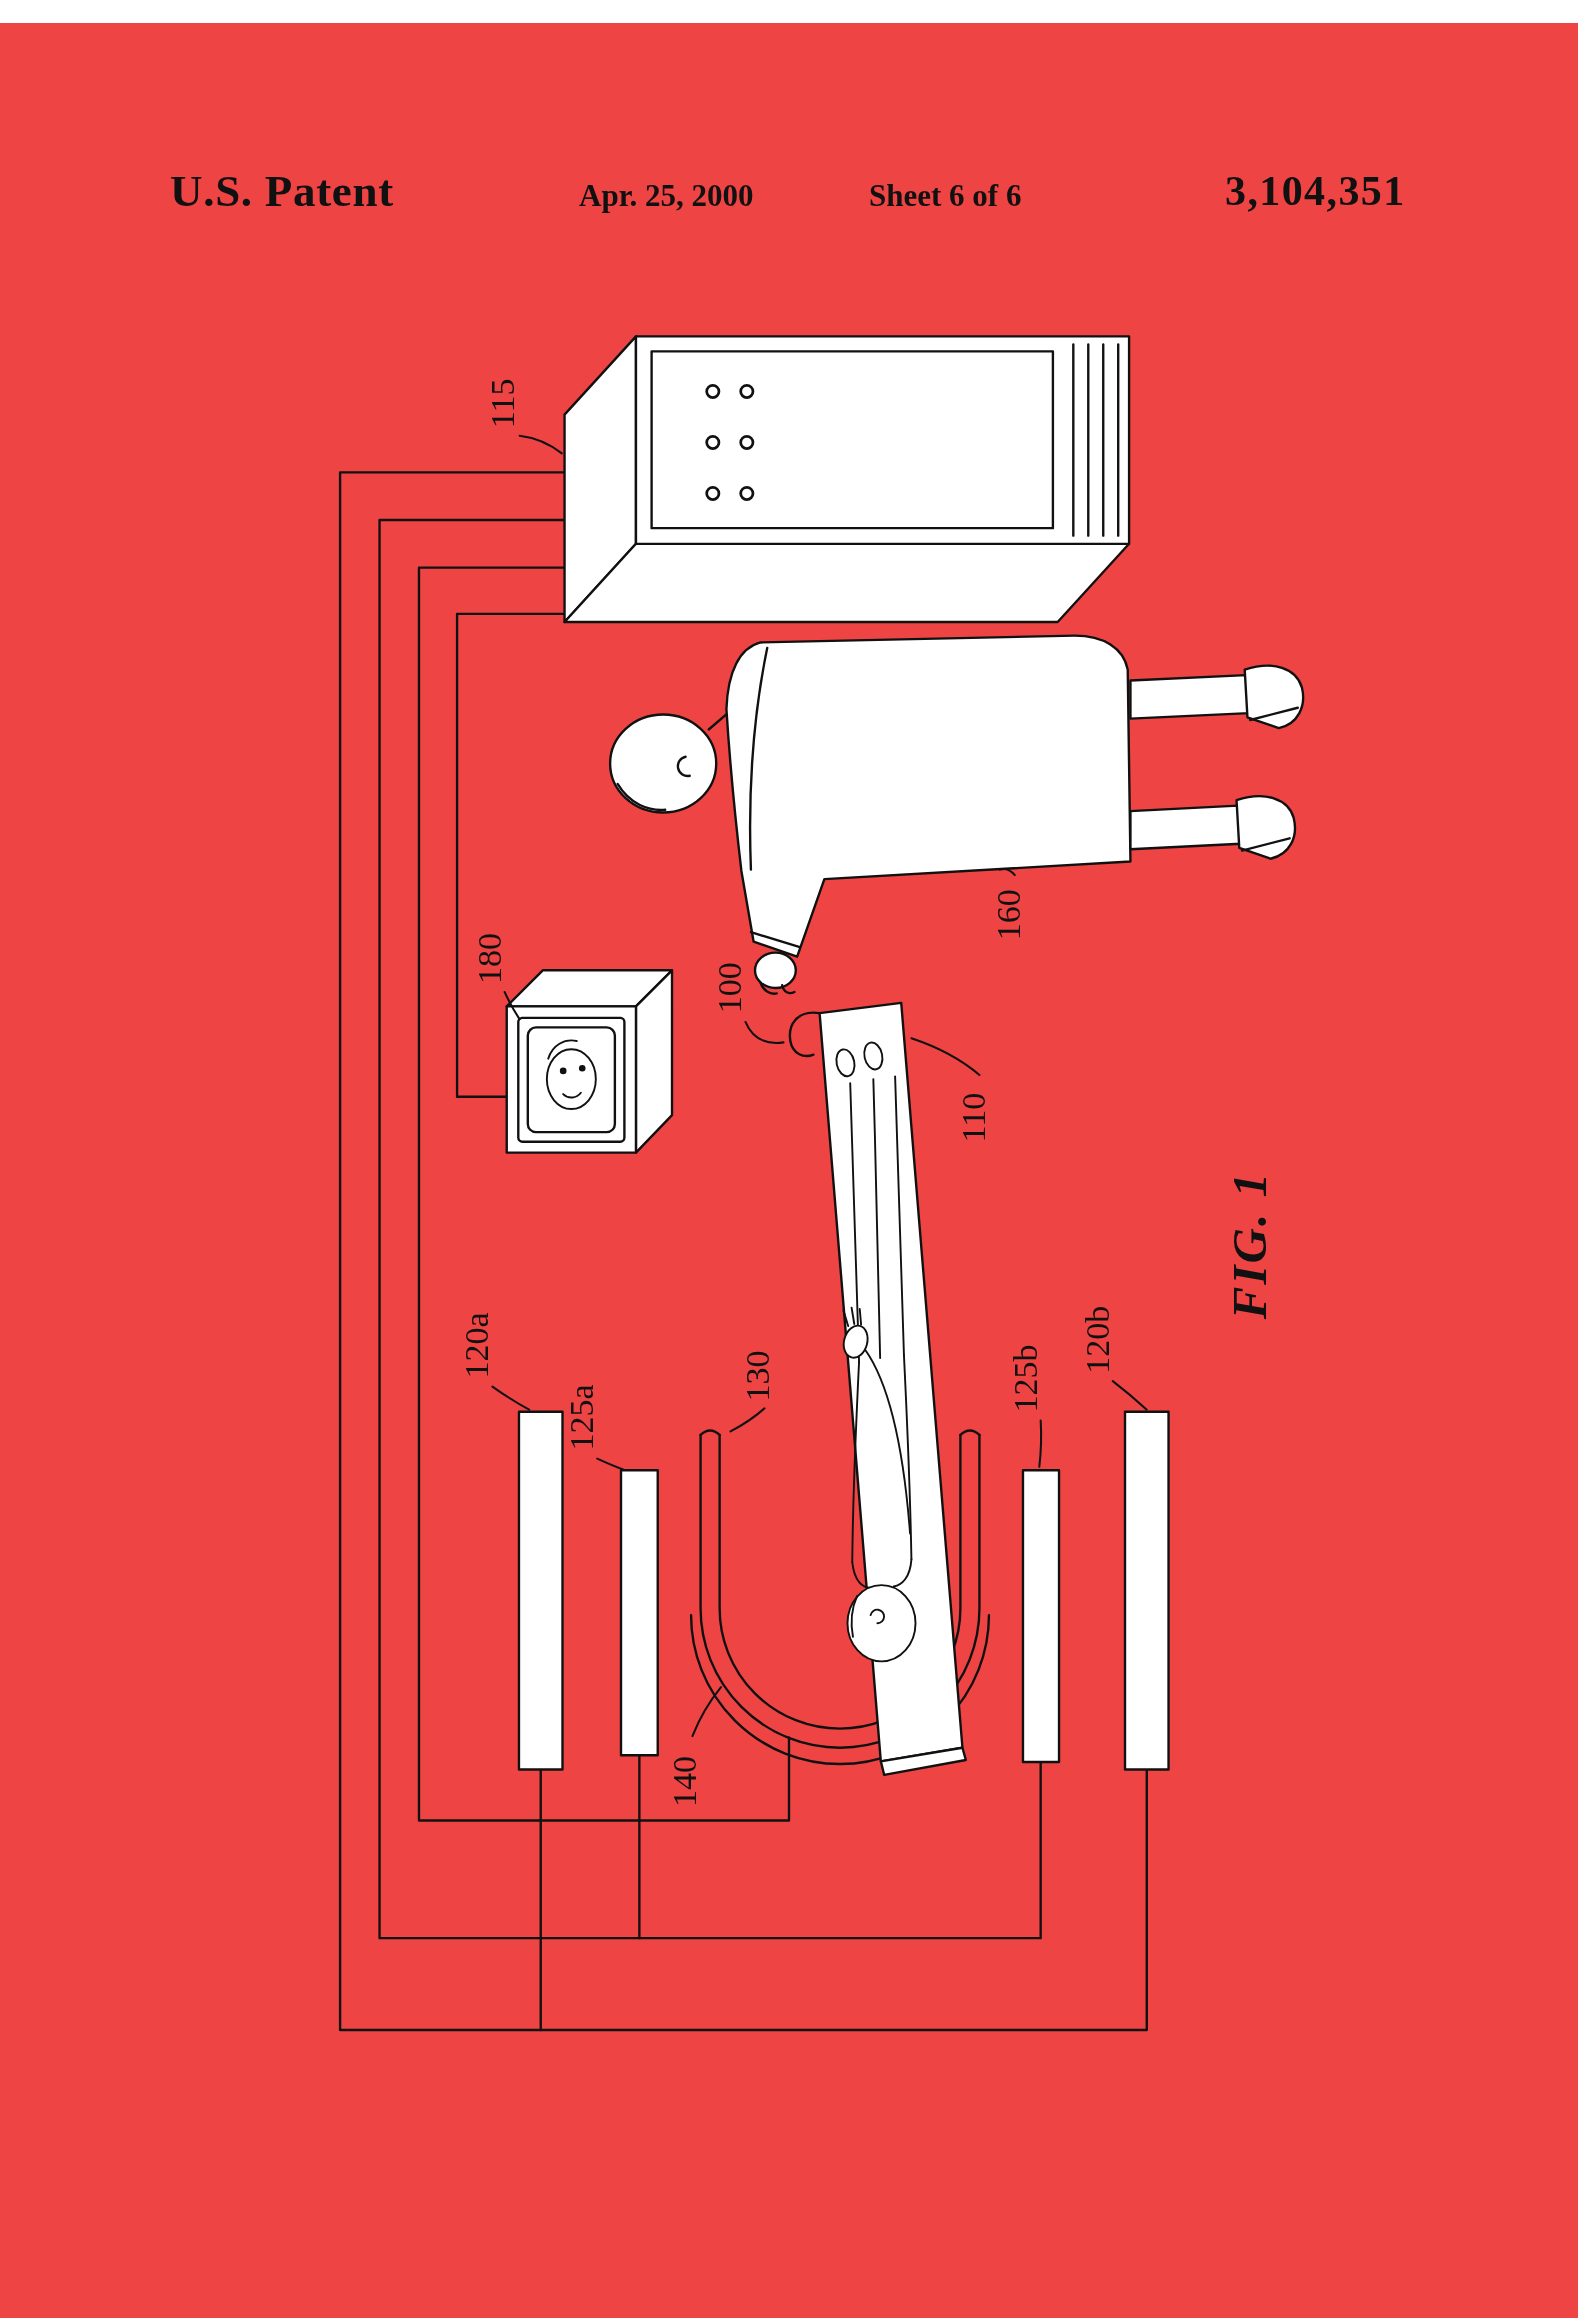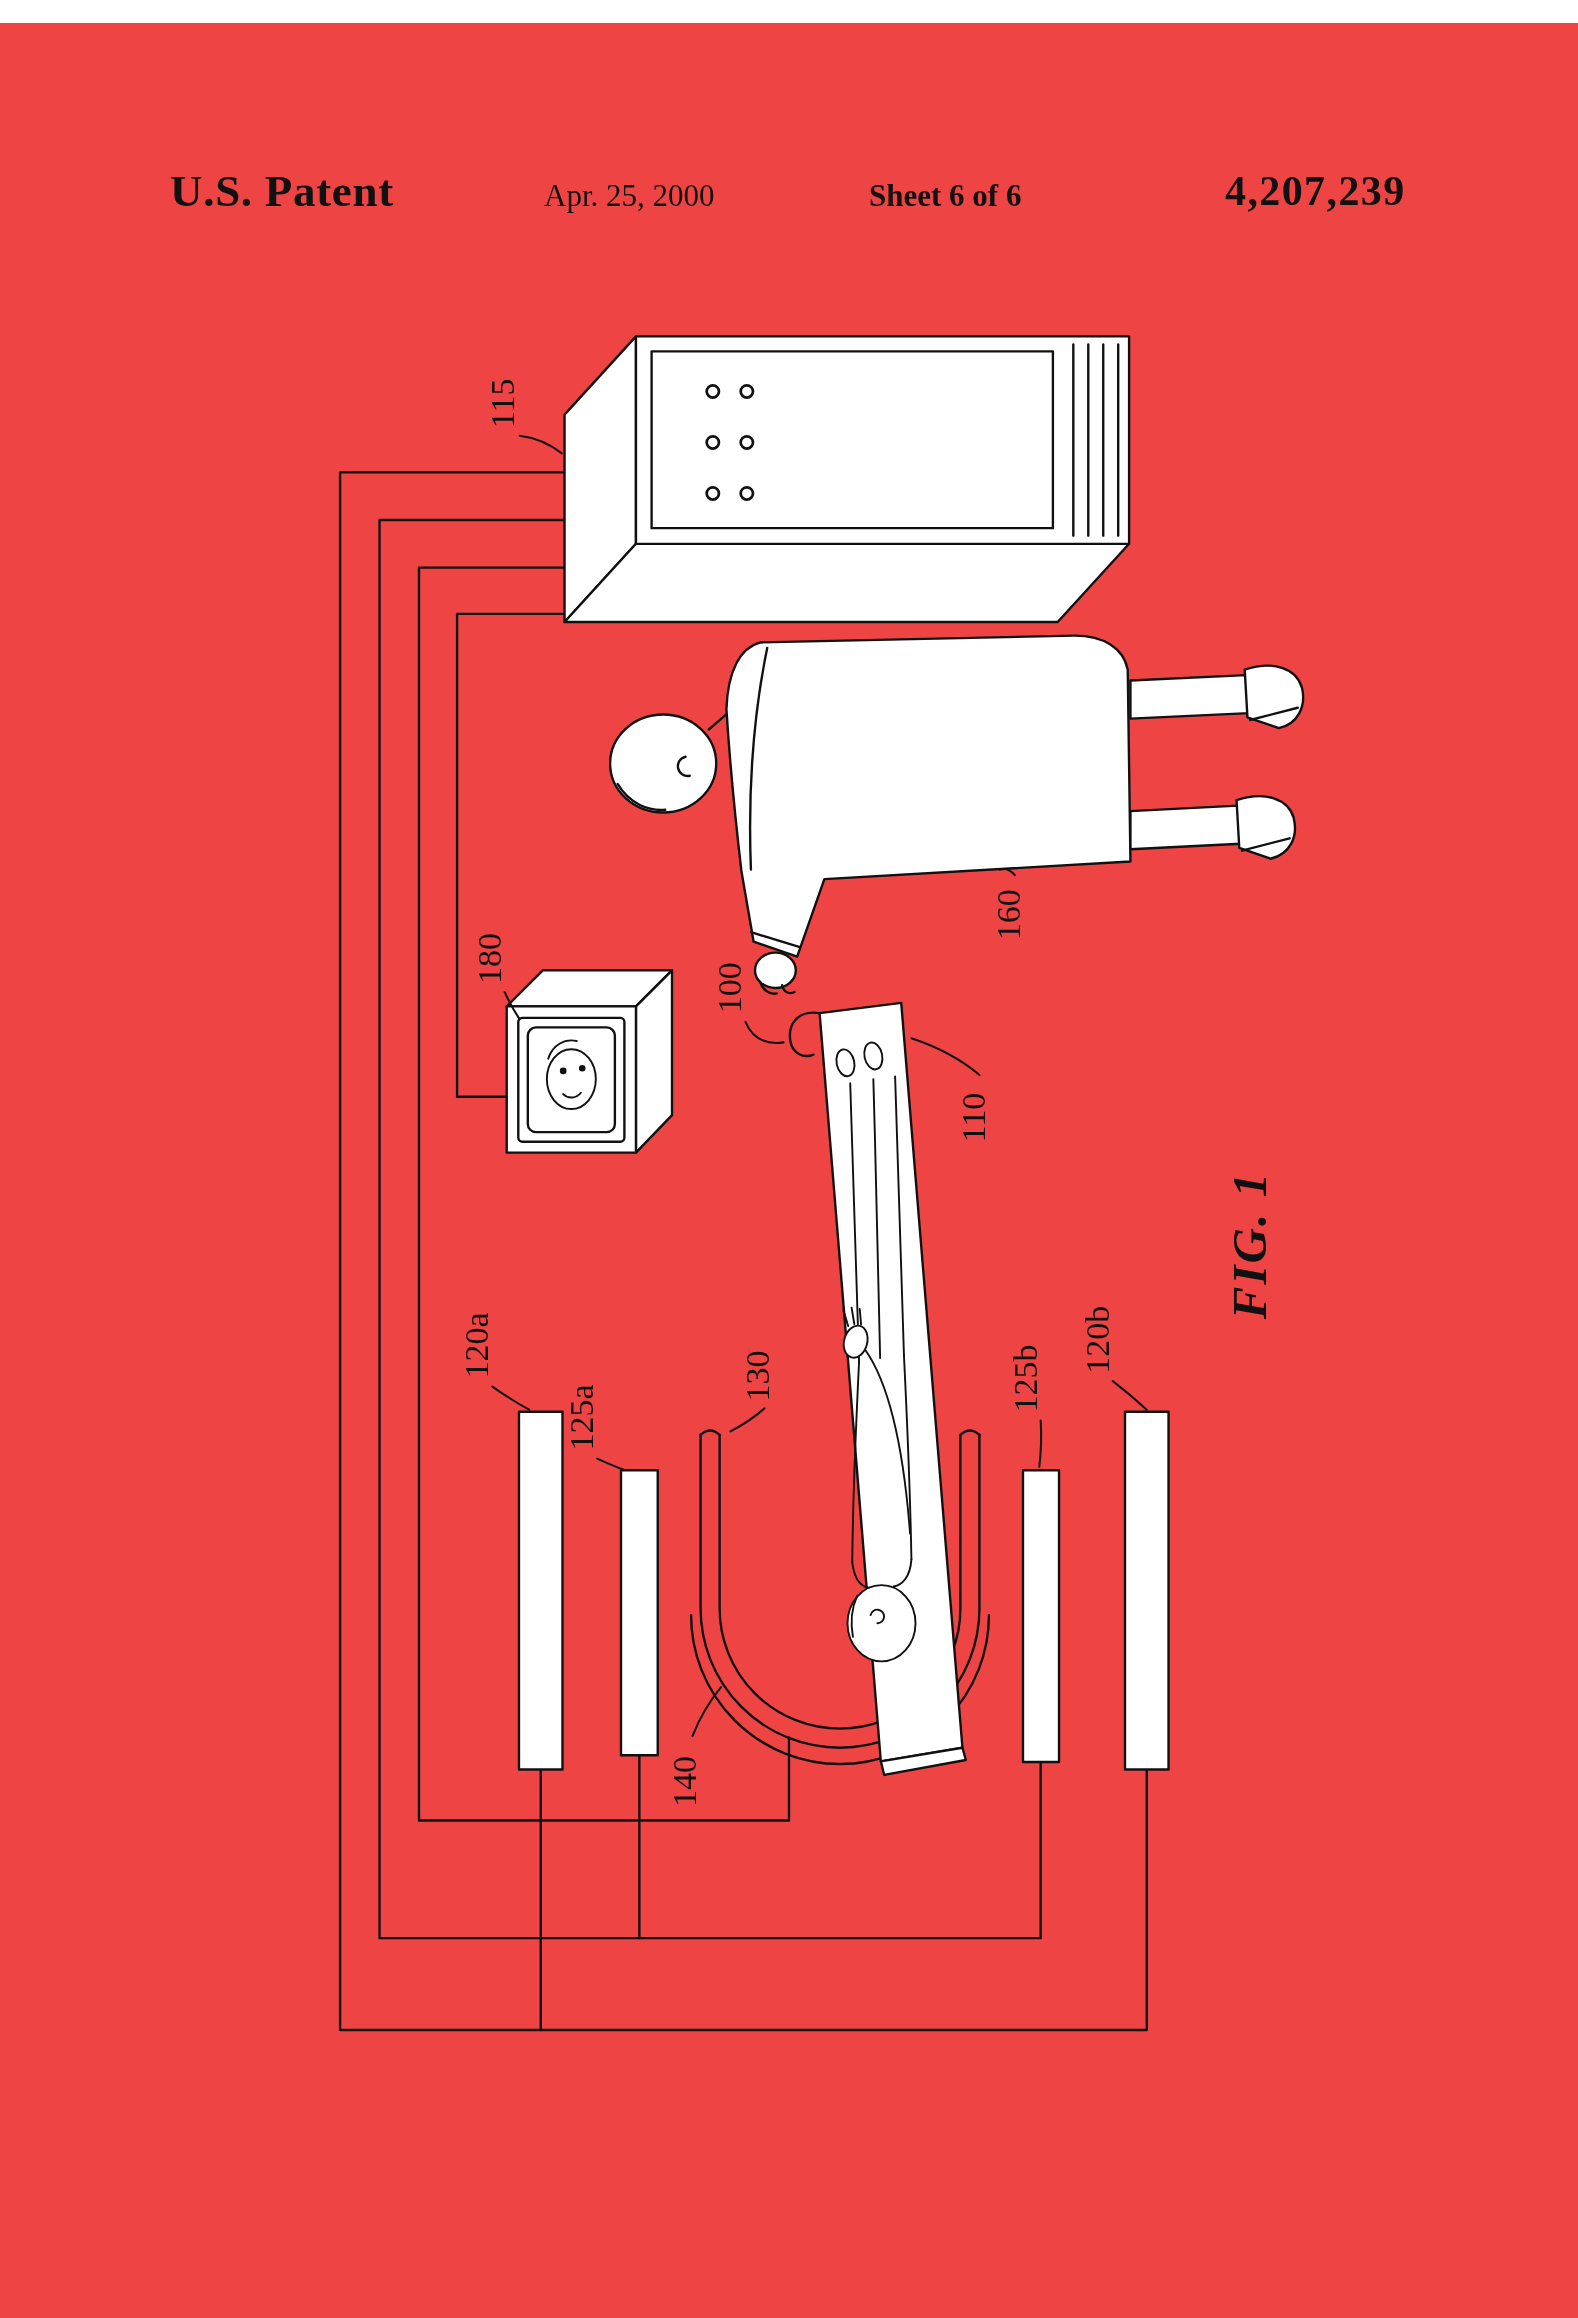--- a/index.html
+++ b/index.html
@@ -7,37 +7,37 @@
     position:relative;
     width:1578px;height:2319px;
     background:#ef4444;
     font-family:"Liberation Serif", serif;
     color:#111;
     overflow:hidden;
     margin-top:23px;
   }
   .hdr{position:absolute;white-space:nowrap;color:#111;}
   .hdr-title{left:170px;top:142px;font-size:45px;font-weight:bold;letter-spacing:0.7px;}
-  .hdr-date{left:544px;top:155px;font-size:31px;font-weight:normal;}
+  .hdr-date{left:579px;top:155px;font-size:31px;font-weight:bold;}
   .hdr-sheet{left:869px;top:155px;font-size:31px;font-weight:bold;}
   .hdr-num{left:1225px;top:144px;font-size:42px;font-weight:bold;letter-spacing:1.4px;}
   svg{position:absolute;left:0;top:0;}
   svg text{font-family:"Liberation Serif", serif;fill:#111;}
   .ref{font-size:50px;}
   .fig{font-size:72px;font-weight:bold;font-style:italic;letter-spacing:3px;}
 </style>
 </head>
 <body>
 
 <div class="page">
 
   <div class="hdr hdr-title">U.S. Patent</div>
   <div class="hdr hdr-date">Apr. 25, 2000</div>
   <div class="hdr hdr-sheet">Sheet 6 of 6</div>
-  <div class="hdr hdr-num">4,207,239</div>
+  <div class="hdr hdr-num">3,104,351</div>
 
   <svg width="1578" height="2319" viewBox="0 0 2320 3408">
     <g fill="none" stroke="#111" stroke-width="3.5" stroke-linejoin="round" stroke-linecap="round">
 
       <g>
         <path d="M833,660 L500,660 L500,2950 L1686,2950 L1686,2567"></path>
         <path d="M795,2950 L795,2567"></path>
         <path d="M833,730 L558,730 L558,2815 L1530,2815 L1530,2556"></path>
         <path d="M940,2815 L940,2546"></path>
         <path d="M833,800 L616,800 L616,2642 L1160,2642 L1160,2520"></path>

